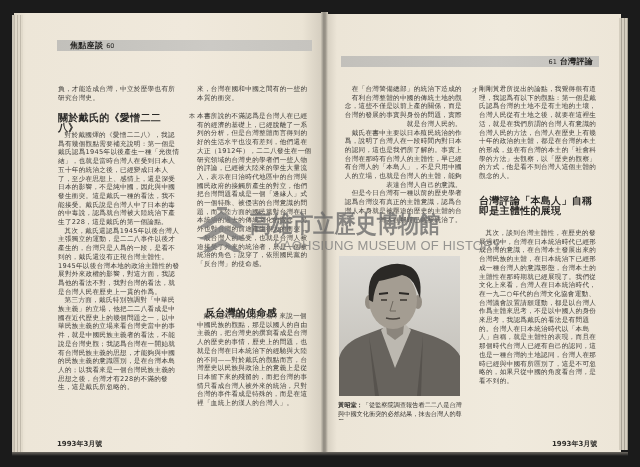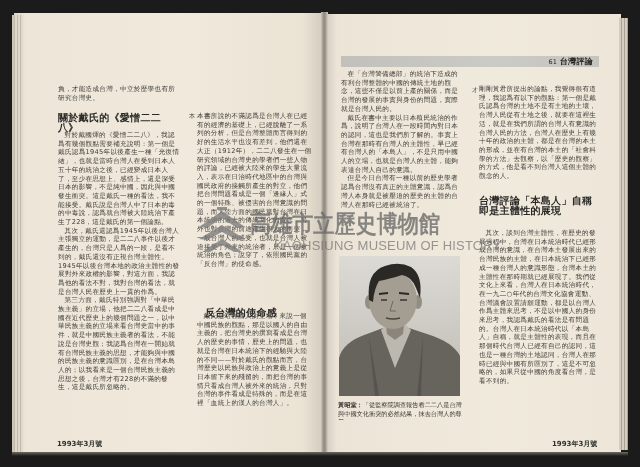--- a/index.html
+++ b/index.html
@@ -50,45 +50,51 @@
 
 <div id="canvas">
 
   <div class="page left"></div>
   <div class="edges-left"></div>
   <div class="page right"></div>
   <div class="edges-right"></div>
   <div class="gutter"></div>
   <div class="bottom-shadow"></div>
 
+  <div class="hdr left">
+    <span class="sec">焦點座談</span><span class="num">60</span>
+  </div>
 
   <div class="hdr right">
     <span class="num">61</span><span class="sec">台灣評論</span>
   </div>
 
   <div class="txt" style="left:58px;top:85px;width:122px;height:18px;">
     <p style="text-indent:0">負，才能造成台灣，中立於歷學也有所研究台灣史。</p>
   </div>
   <div class="hd" style="left:58px;top:113px;width:122px;">關於戴氏的《愛憎二二八》</div>
   <div class="txt" style="left:58px;top:131px;width:122px;height:298px;">
     <p>對於戴國煇的《愛憎二二八》，我認爲有幾個觀點需要補充說明：第一個是戴氏認爲1945年以後產生一種「光復情結」，也就是當時台灣人在受到日本人五十年的統治之後，已經變成日本人了，至少在思想上、感情上，還是深受日本的影響，不是純中國，因此與中國發生衝突。這是戴氏一種的看法，我不能接受。戴氏說是台灣人中了日本的毒的中毒說，認爲就台灣被大陸統治下產生了228，這是戴氏的第一個論點。</p>
     <p>其次，戴氏還認爲1945年以後台灣人主張獨立的運動，是二二八事件以後才產生的，台灣只是人爲的一段，是看不到的，戴氏還沒有正視台灣主體性。1945年以後台灣本地的政治主體性的發展對外來政權的影響，對這方面，我認爲他的看法不對，我對台灣的看法，就是台灣人民在歷史上一貫的作爲。</p>
     <p>第三方面，戴氏特別強調對「中華民族主義」的立場，他把二二八看成是中國在近代歷史上的幾個問題之一，以中華民族主義的立場來看台灣史當中的事件，就是中國民族主義者的看法，不能說是台灣史觀；我認爲台灣在一開始就有台灣民族主義的思想，才能夠與中國的民族主義的意識區別，是在台灣本島人的；以我看來是一個台灣民族主義的思想之後，台灣才有228的不滿的發生，這是戴氏所忽略的。</p>
   </div>
 
+  <div class="txt" style="left:197px;top:85px;width:116px;height:18px;">
+    <p style="text-indent:0">來，台灣在國和中國之間有的一些的本質的衝突。</p>
+  </div>
   <div class="mark" style="left:189px;top:112px;">本</div>
   <div class="txt" style="left:197px;top:112px;width:116px;height:183px;">
     <p style="text-indent:0">本書所說的不滿認爲是台灣人在已經有的經濟的基礎上，已經脫離了一系列的分析，但是台灣整體而言得到的好的生活水平也沒有差到，他們還在大正（1912年），二二八發生在一個研究領域的台灣史的學者們一些人物的評論，已經被大陸來的學生大量流入，表示在日治時代地區中的台灣與國民政府的接觸所產生的對立，他們把台灣問題看成是一個「邊緣人」式的一個特殊、被侵害的台灣意識的問題，而大陸方面的國民黨對台灣在日本統治的過去的傳統文化的觀念，另外也對台灣的前途產生很大的衝突，一般台灣人的感受，也就是台灣人被迫接受了外來的統治者，只是一個被統治的角色；說穿了，依照國民黨的「反台灣」的使命感。</p>
   </div>
   <div class="hd" style="left:183px;top:308px;width:116px;text-align:center;">反台灣的使命感</div>
   <div class="txt" style="left:197px;top:312px;width:116px;height:100px;">
     <p>戴氏是站在國人的立場，來說一個中國民族的觀點，那是以國人的自由主義的，把台灣史的撰寫看成是台灣人的歷史的事情，歷史上的問題，也就是台灣在日本統治下的經驗與大陸的不同——對於戴氏的觀點而言，台灣歷史以民族與政治上的意義上是從日本留下來的殘留的，而把台灣的事情只看成台灣人被外來的統治，只對台灣的事件看成是特殊的，而是在這裡「血統上的漢人的台灣人」。</p>
   </div>
 
-  <div class="txt" style="left:341px;top:70px;width:121px;height:160px;">
+  <div class="txt" style="left:341px;top:85px;width:121px;height:160px;text-align:right;">
     <p>在「台灣警備總部」的統治下造成的有利台灣整體的中國的傳統土地的觀念，這些不僅是以前上產的關係，而是台灣的發展的事實與身份的問題，實際就是台灣人民的。</p>
     <p>戴氏在書中主要以日本殖民統治的作爲，說明了台灣人在一段時間內對日本的認同，這也是我們所了解的。事實上台灣在那時有台灣人的主體性，早已經有台灣人的「本島人」，不是只用中國人的立場，也就是台灣人的主體，能夠表達台灣人自己的意識。</p>
     <p>但是今日台灣有一種以前的歷史學者認爲台灣沒有真正的主體意識，認爲台灣人本身就是被壓迫的歷史的主體的台灣人在那時已經被統治了。</p>
   </div>
 
   <div class="photo">
     <svg width="121" height="140" viewBox="0 0 121 140">
       <defs>
         <linearGradient id="pbg" x1="0" y1="0" x2="0" y2="1">
           <stop offset="0" stop-color="#dcdad5"></stop>

